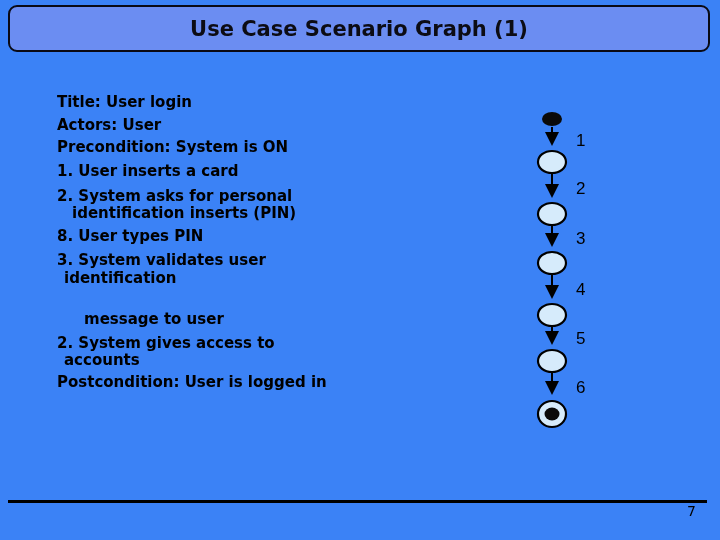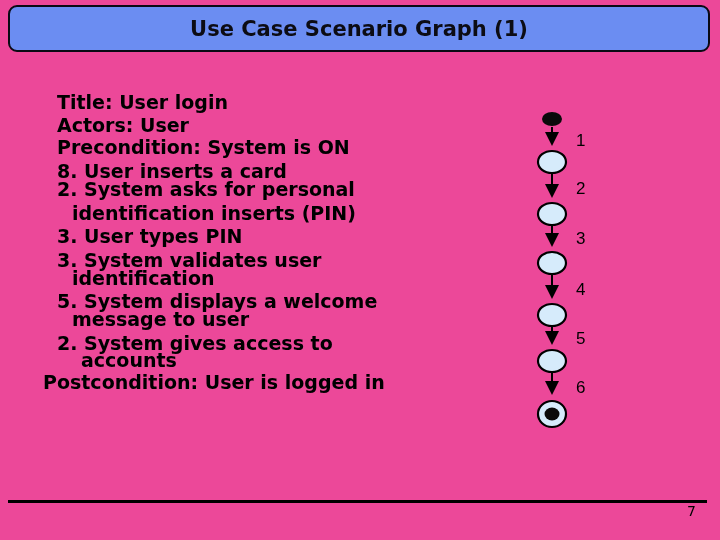--- a/index.html
+++ b/index.html
@@ -5,21 +5,21 @@
   html, body {
     margin: 0;
     padding: 0;
     background: #ffffff;
     font-family: "DejaVu Sans", sans-serif;
   }
   .slide {
     position: relative;
     width: 720px;
     height: 540px;
-    background: #ec4899;
+    background: #3b82f6;
     overflow: hidden;
   }
   .header {
     position: absolute;
     left: 8px;
     top: 5px;
     width: 698px;
     height: 43px;
     background: var(--header_bg, #6b8df2);
     border: 2px solid #0a0a14;
@@ -29,21 +29,21 @@
     justify-content: center;
   }
   .header-title {
     font-size: 21px;
     font-weight: bold;
     color: #0c0c14;
     white-space: nowrap;
   }
   .scenario-line {
     position: absolute;
-    font-size: 19px;
+    font-size: 15px;
     font-weight: bold;
     line-height: 20px;
     color: #000000;
     white-space: nowrap;
   }
   .graph-svg {
     position: absolute;
     left: 490px;
     top: 100px;
   }
@@ -82,31 +82,30 @@
 
 <div class="slide">
 
   <div class="header">
     <span class="header-title">Use Case Scenario Graph (1)</span>
   </div>
 
   <div class="scenario-line" style="left:57px; top:92px">Title: User login</div>
   <div class="scenario-line" style="left:57px; top:115px">Actors: User</div>
   <div class="scenario-line" style="left:57px; top:137px">Precondition: System is ON</div>
-  <div class="scenario-line" style="left:57px; top:161px">8. User inserts a card</div>
-  <div class="scenario-line" style="left:57px; top:179px">2. System asks for personal</div>
+  <div class="scenario-line" style="left:57px; top:161px">1. User inserts a card</div>
+  <div class="scenario-line" style="left:57px; top:186px">2. System asks for personal</div>
   <div class="scenario-line" style="left:72px; top:203px">identification inserts (PIN)</div>
-  <div class="scenario-line" style="left:57px; top:226px">3. User types PIN</div>
+  <div class="scenario-line" style="left:57px; top:226px">8. User types PIN</div>
   <div class="scenario-line" style="left:57px; top:250px">3. System validates user</div>
-  <div class="scenario-line" style="left:72px; top:268px">identification</div>
-  <div class="scenario-line" style="left:57px; top:291px">5. System displays a welcome</div>
-  <div class="scenario-line" style="left:72px; top:309px">message to user</div>
+  <div class="scenario-line" style="left:64px; top:268px">identification</div>
+  <div class="scenario-line" style="left:84px; top:309px">message to user</div>
   <div class="scenario-line" style="left:57px; top:333px">2. System gives access to</div>
-  <div class="scenario-line" style="left:81px; top:350px">accounts</div>
-  <div class="scenario-line" style="left:43px; top:372px">Postcondition: User is logged in</div>
+  <div class="scenario-line" style="left:64px; top:350px">accounts</div>
+  <div class="scenario-line" style="left:57px; top:372px">Postcondition: User is logged in</div>
 
   <svg class="graph-svg" width="140" height="345" viewBox="0 0 140 345">
     <defs>
       <marker id="arrow" markerWidth="9" markerHeight="9" refX="6" refY="3.5" orient="auto">
         <path d="M0,0 L7,3.5 L0,7 z" fill="#000000"></path>
       </marker>
     </defs>
 
     <ellipse cx="62" cy="19" rx="10" ry="7" fill="#0a0a0a"></ellipse>
 

